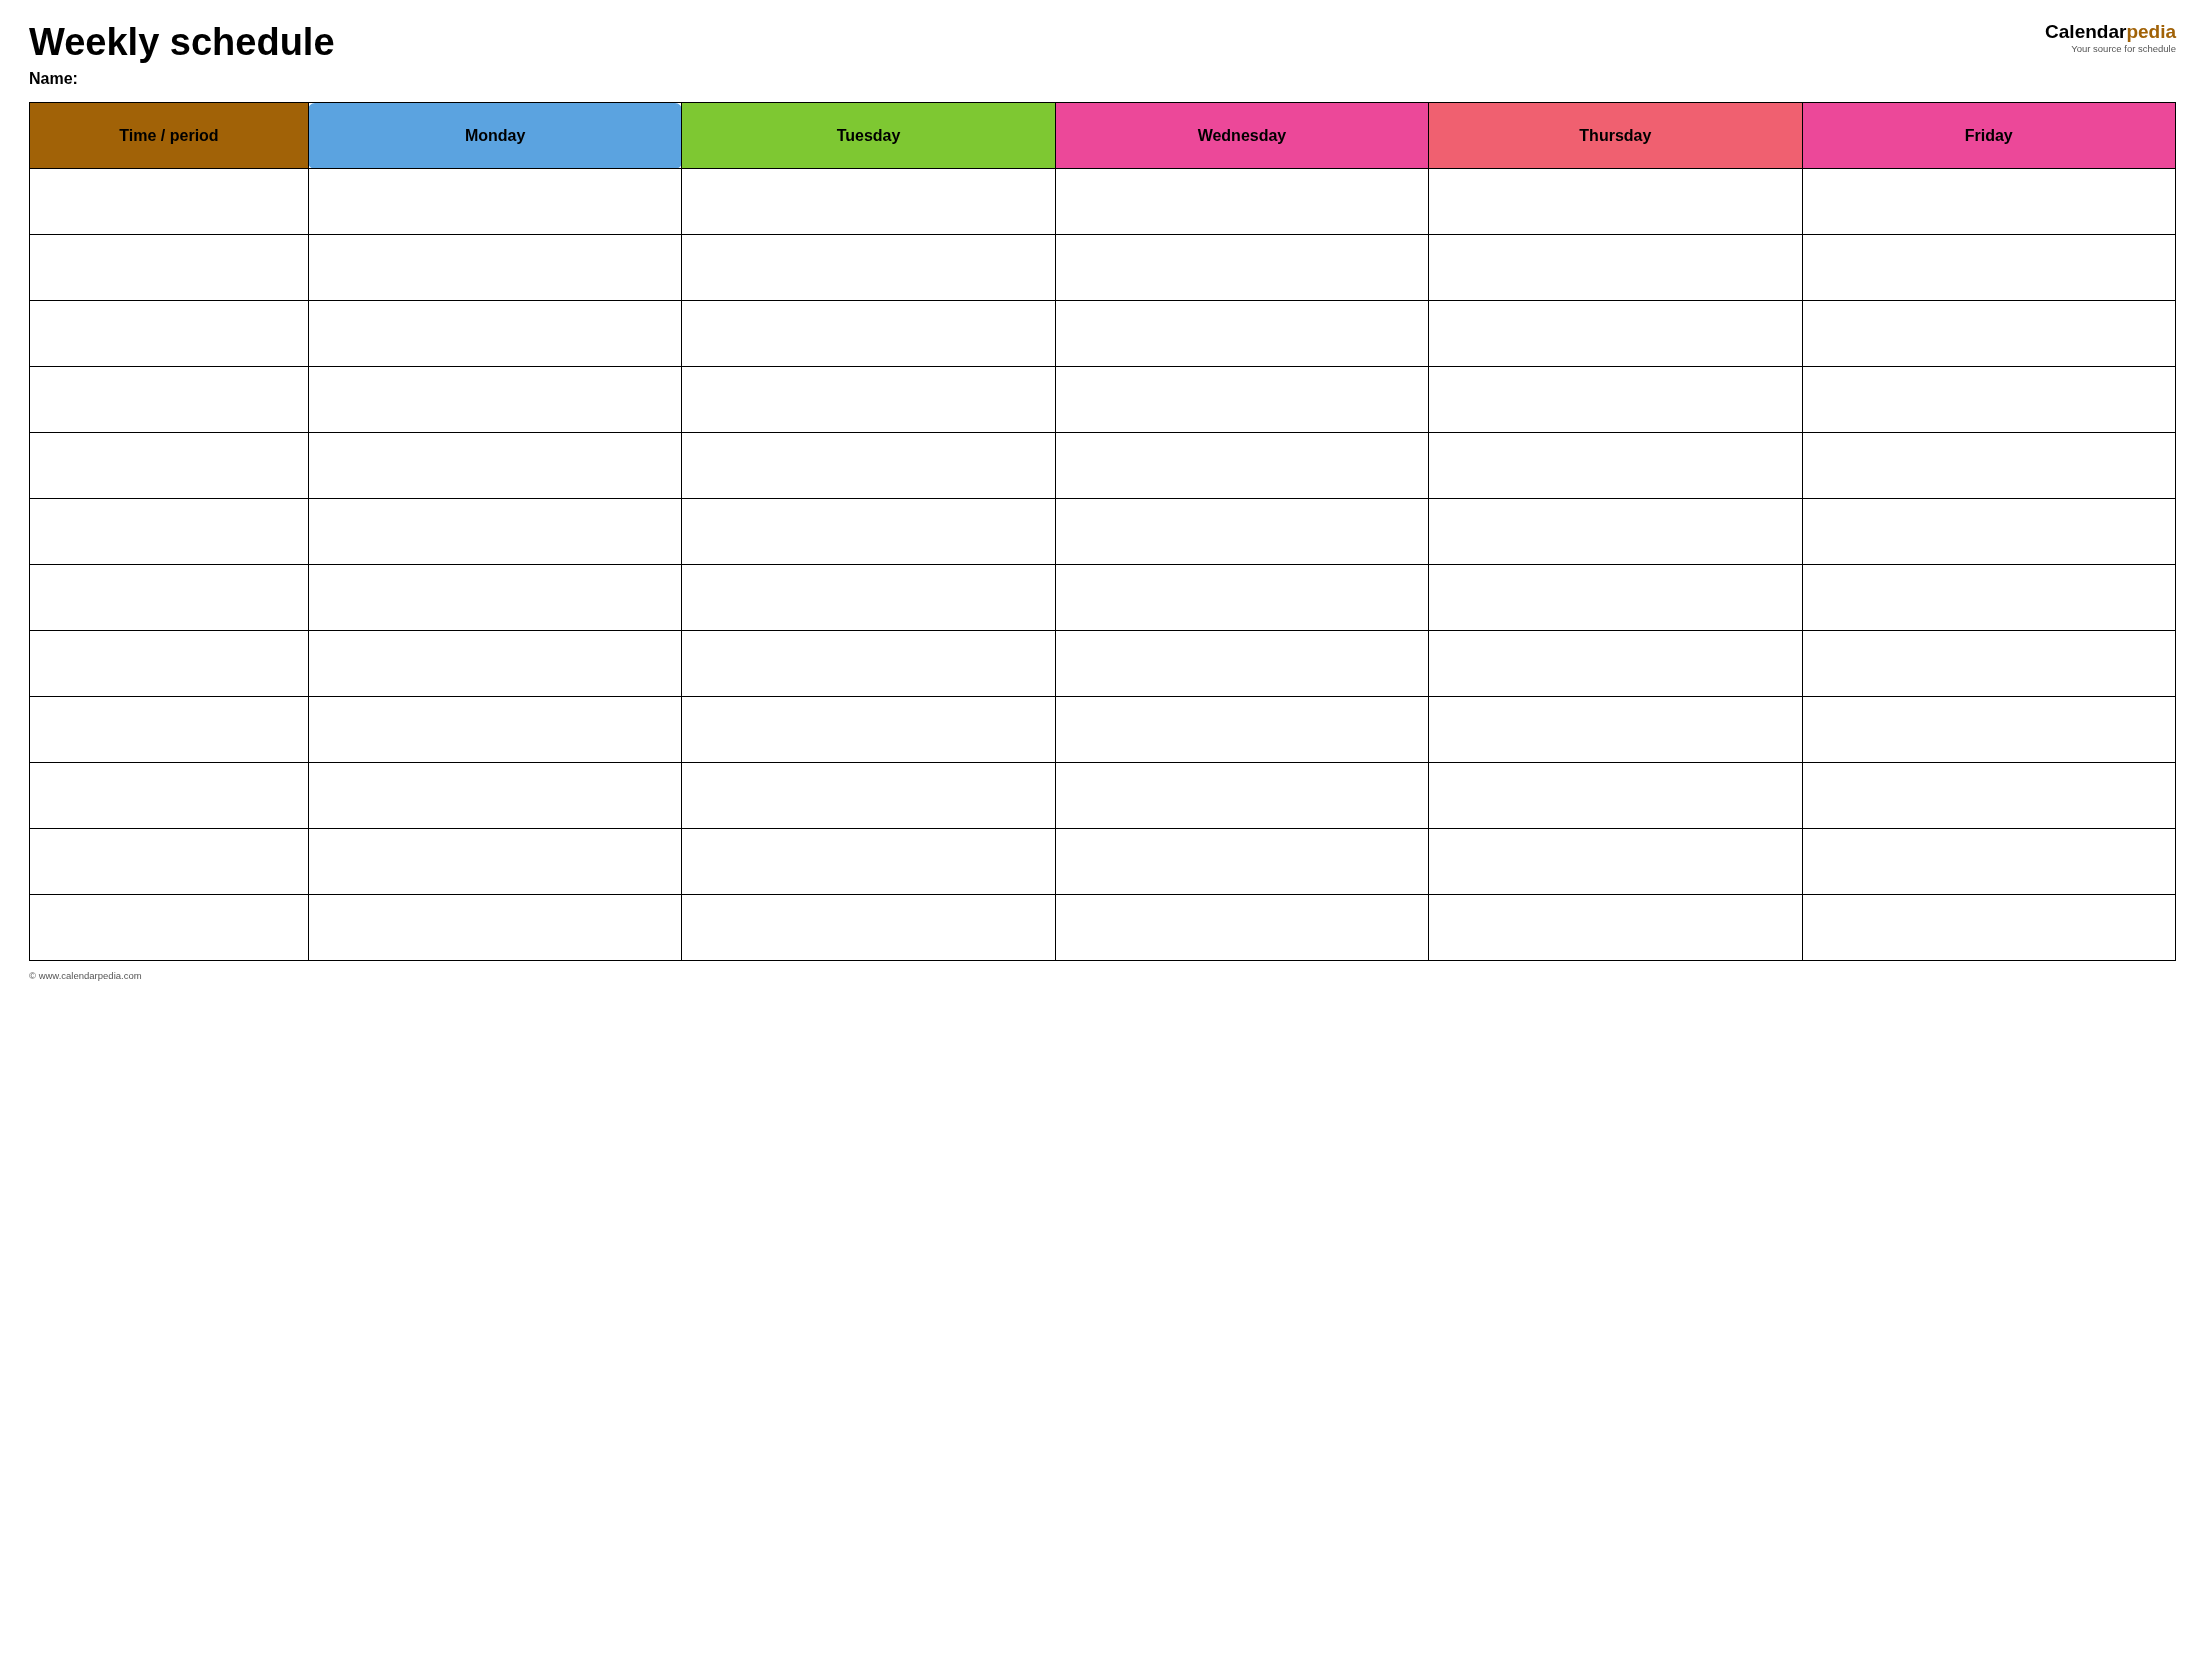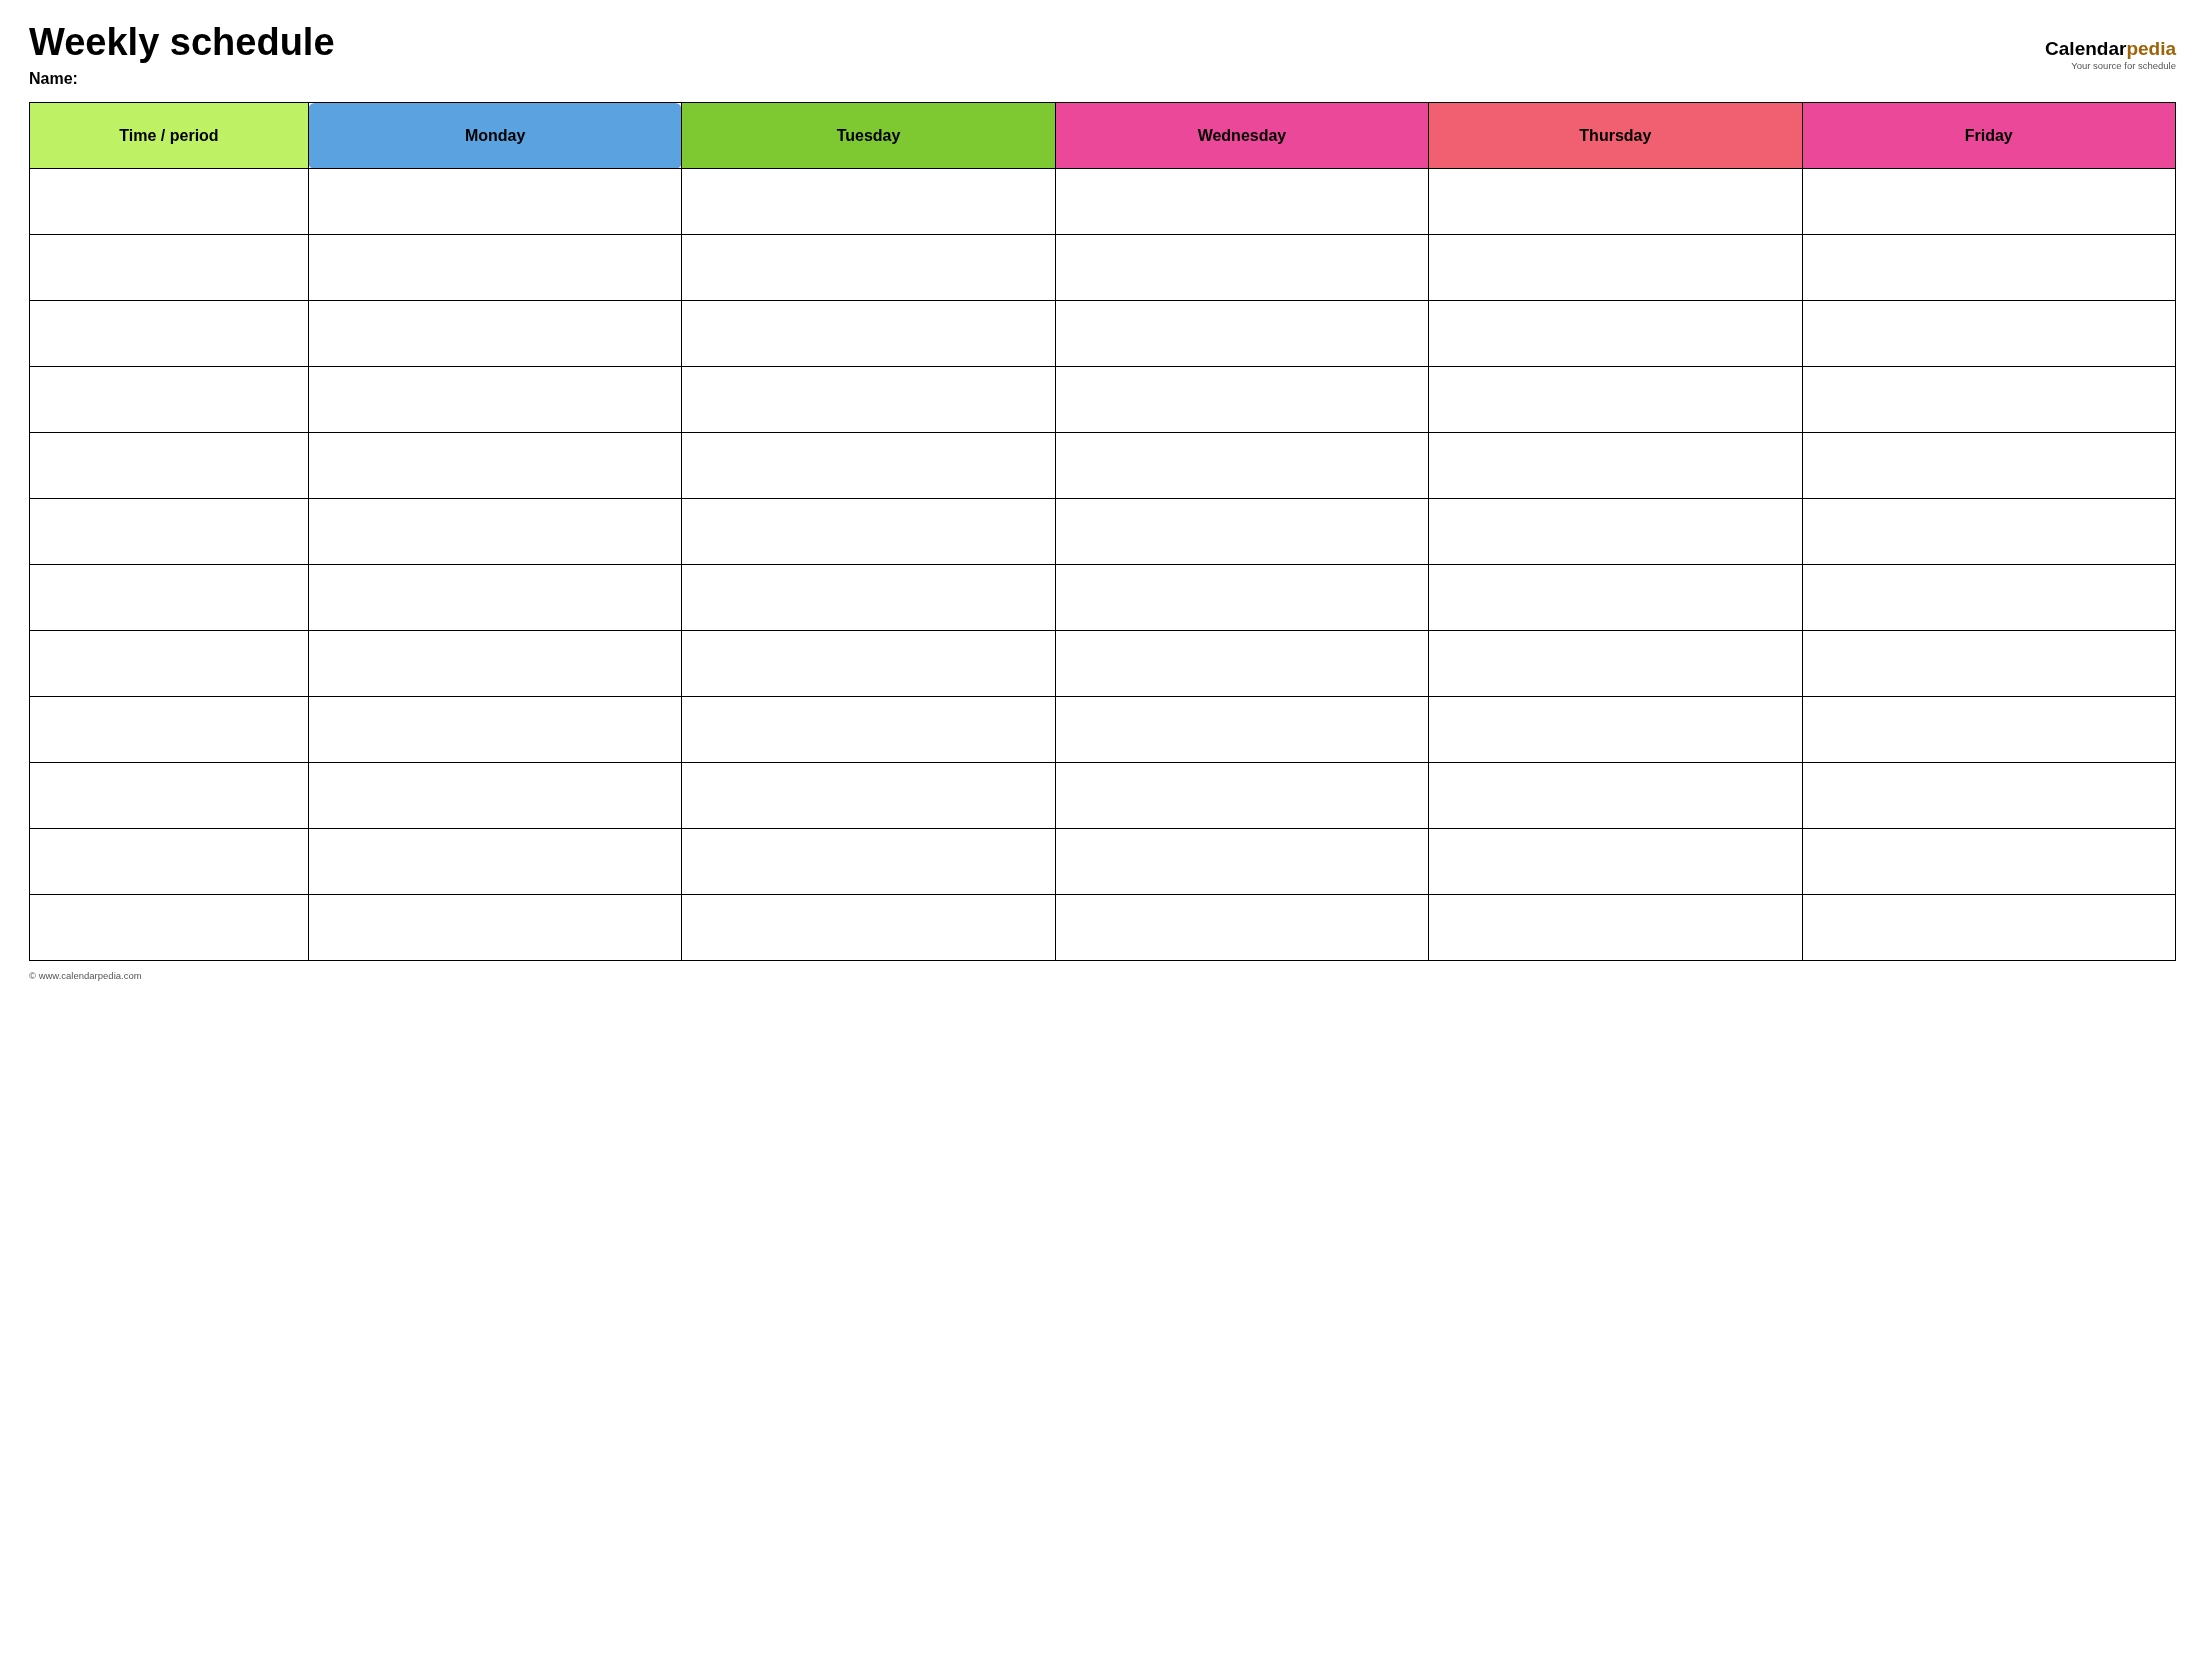--- a/index.html
+++ b/index.html
@@ -12,21 +12,21 @@
       background: #ffffff;
       font-family: Arial, sans-serif;
       padding: 22px 29px 14.6px 29px;
       width: 100%;
       min-height: 100vh;
     }
 
     .header-area {
       display: flex;
       justify-content: space-between;
-      align-items: center;
+      align-items: flex-start;
       margin-bottom: 7.3px;
     }
 
     .title-section {
       display: flex;
       flex-direction: column;
     }
 
     .main-title {
       font-size: 38px;
@@ -86,21 +86,21 @@
 
     .schedule-table th {
       font-size: 16px;
       font-weight: bold;
       padding: 8.8px 5.9px;
       border-bottom: 1.5px solid #000000;
     }
 
     .col-time {
       width: 13%;
-      background: #bef264;
+      background: #a16207;
       color: #000000;
       border-right: 1.5px solid #000000;
     }
 
     .col-monday {
       background: #5ba3e0;
       color: #000000;
       width: 17.4%;
       border-radius: 7px;
     }

